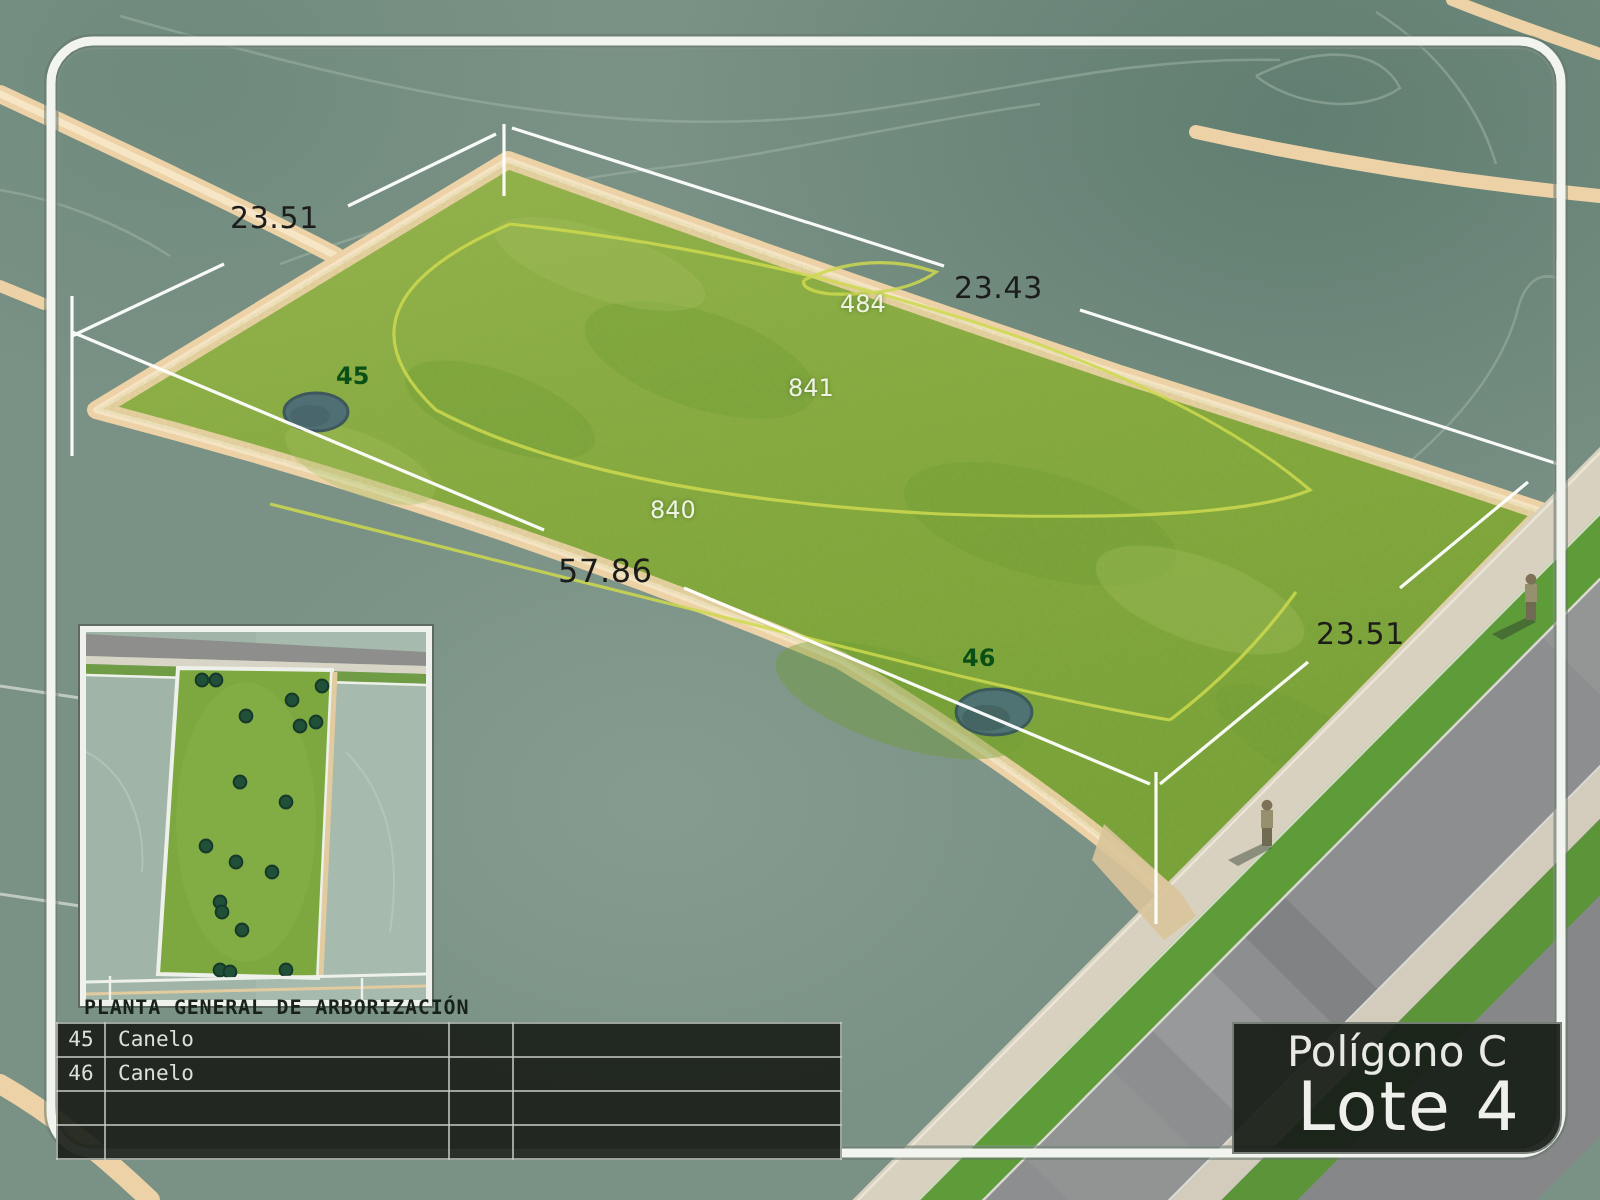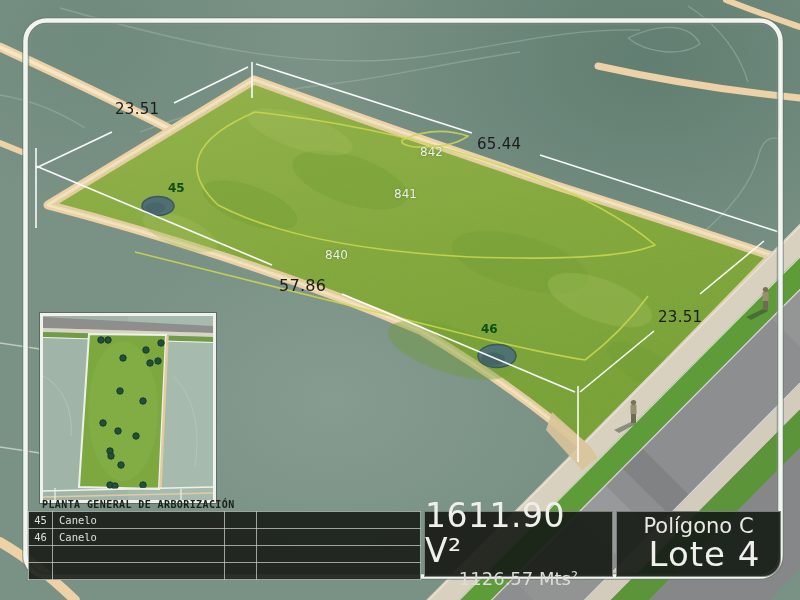--- a/index.html
+++ b/index.html
@@ -185,25 +185,25 @@
     </g>
 
     <g>
       <rect x="25.5" y="20.5" width="755" height="556" rx="21" fill="none" stroke="#66766c" stroke-width="7" opacity=".55"></rect>
       <rect x="25.5" y="20.5" width="755" height="556" rx="21" fill="none" stroke="#f1f4ef" stroke-width="4.5"></rect>
       <rect x="29" y="24" width="748" height="549" rx="18" fill="none" stroke="#8a968c" stroke-width="1" opacity=".45"></rect>
     </g>
   </svg>
 
   <div class="dim-label" style="left:115px;top:100px;width:56px;">23.51</div>
-  <div class="dim-label" style="left:477px;top:135px;width:56px;">65.44</div>
+  <div class="dim-label" style="left:477px;top:135px;width:56px;">23.43</div>
   <div class="dim-label" style="left:279px;top:276px;width:56px;font-size:16px;">57.86</div>
   <div class="dim-label" style="left:658px;top:308px;width:56px;">23.51</div>
 
-  <div class="contour-label" style="left:420px;top:145px;">842</div>
+  <div class="contour-label" style="left:420px;top:145px;">484</div>
   <div class="contour-label" style="left:394px;top:187px;">841</div>
   <div class="contour-label" style="left:325px;top:248px;">840</div>
 
   <div class="tree-label" style="left:168px;top:181px;">45</div>
   <div class="tree-label" style="left:481px;top:322px;">46</div>
 
   <div class="inset">
     <svg width="170" height="184" viewBox="0 0 170 184">
       <rect x="0" y="0" width="170" height="184" fill="#a0b5a8"></rect>
       <rect x="85" y="0" width="85" height="184" fill="#aabfb2" opacity=".6"></rect>
@@ -279,23 +279,19 @@
       </tr>
       <tr>
         <td class="num"></td>
         <td></td>
         <td></td>
         <td></td>
       </tr>
     </tbody>
   </table>
 
-  <div class="panel area-panel">
-    <div class="area-v2">1611.90 V²</div>
-    <div class="area-m2">1126.57 Mts²</div>
-  </div>
 
   <div class="panel lote-panel">
     <div class="poligono">Polígono C</div>
     <div class="lote">Lote 4</div>
   </div>
 
 </div>
 
 </body></html>

